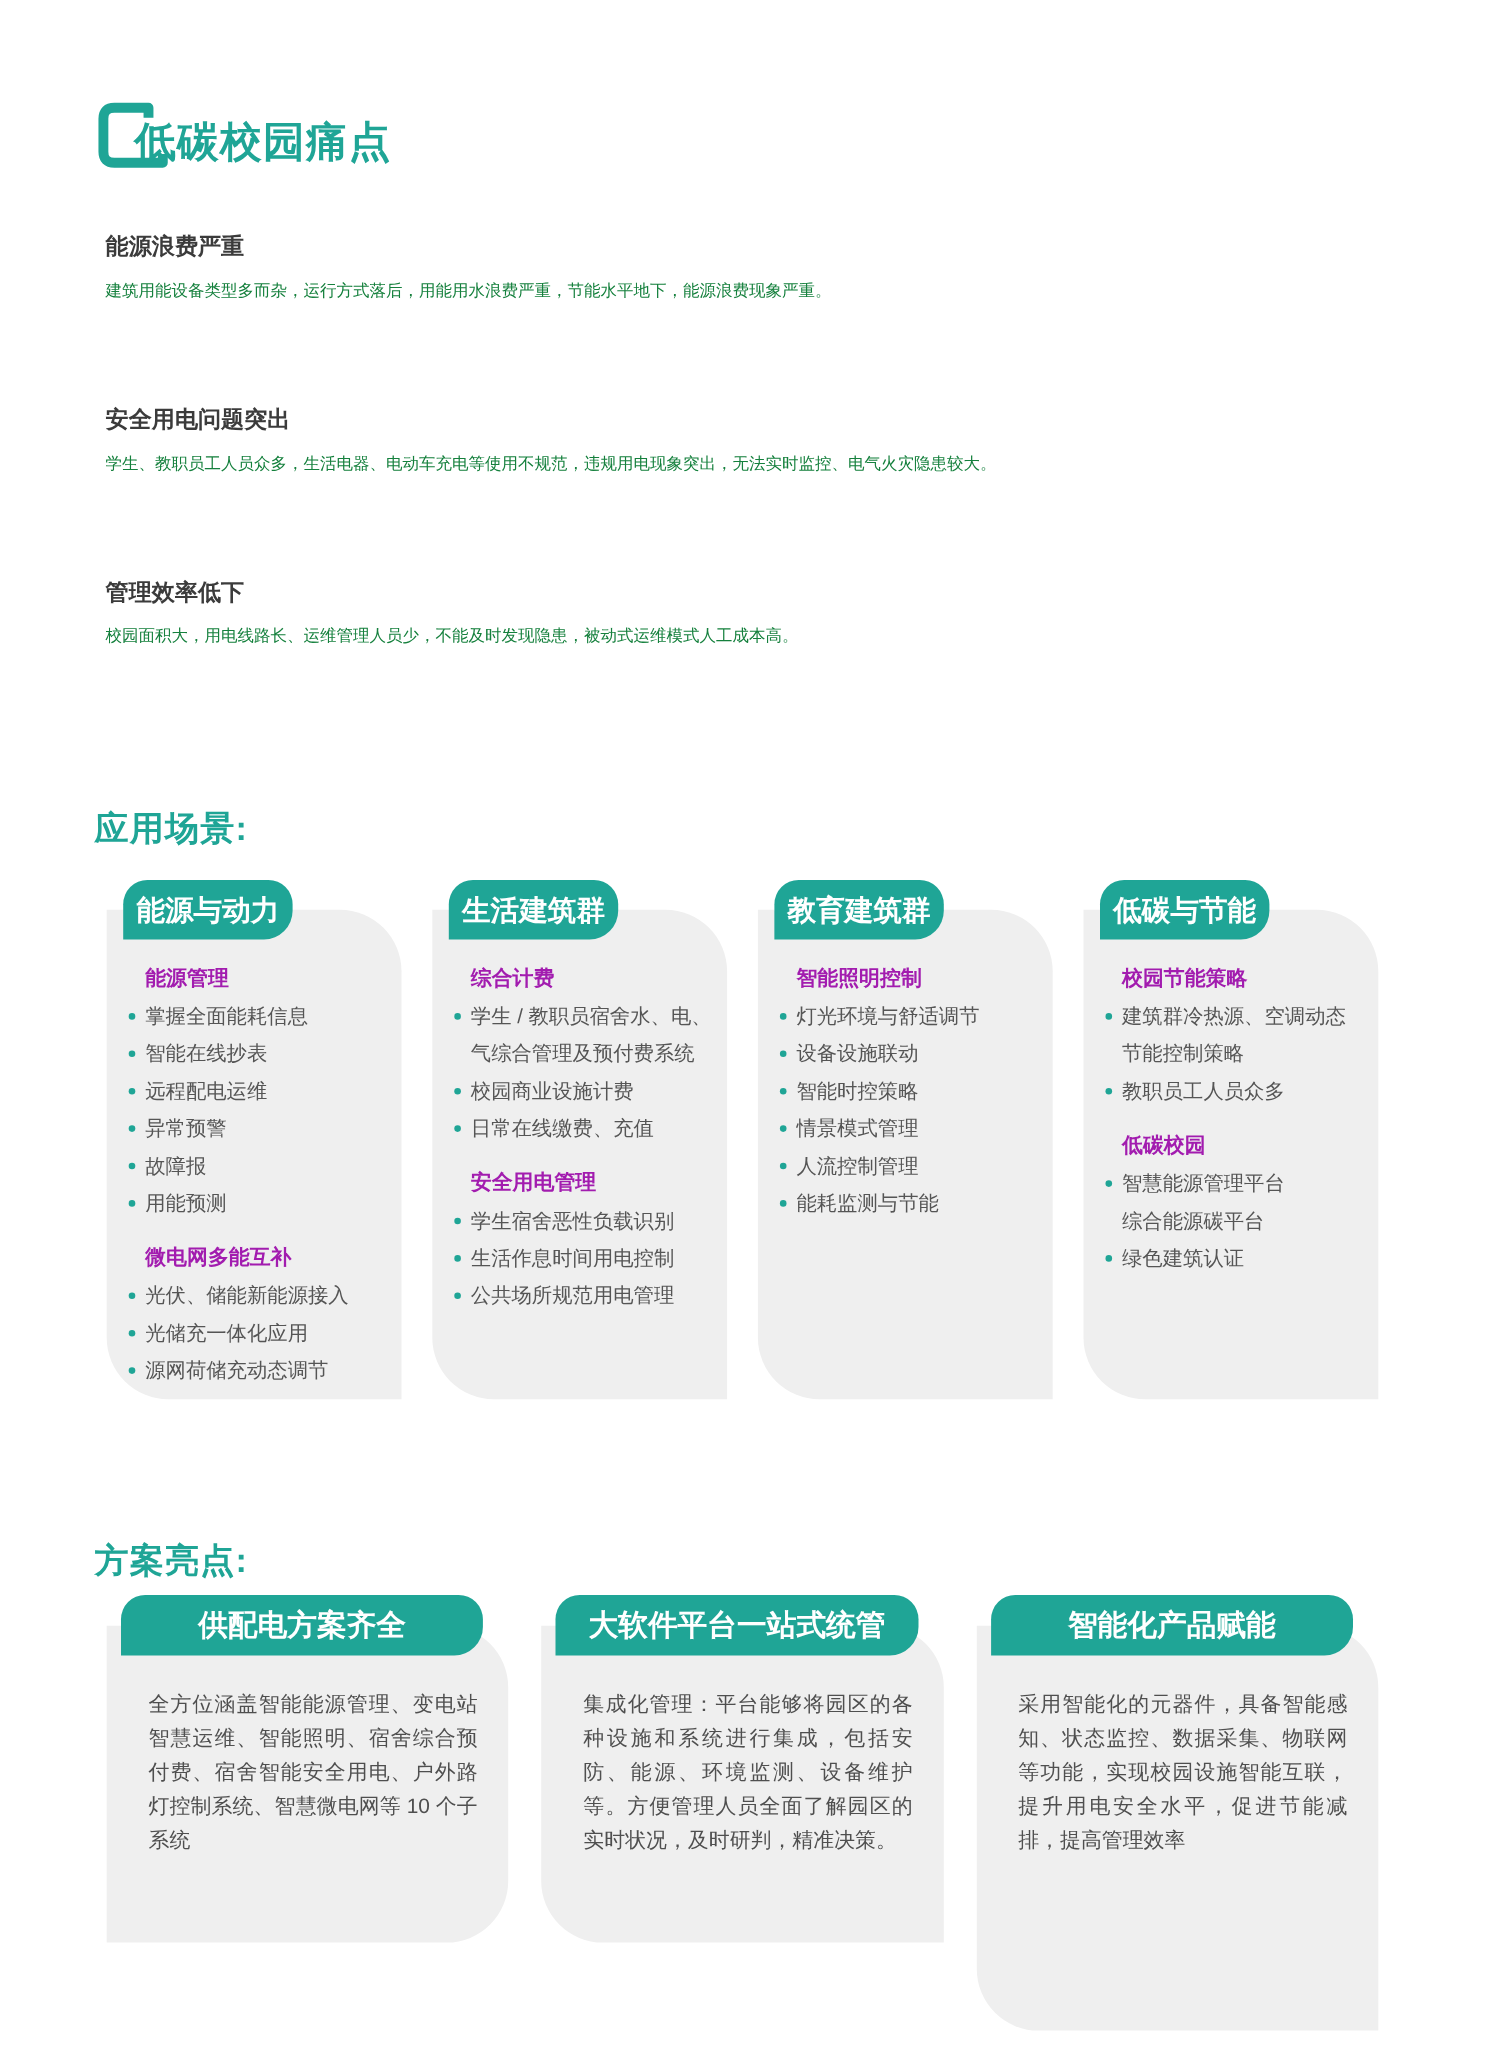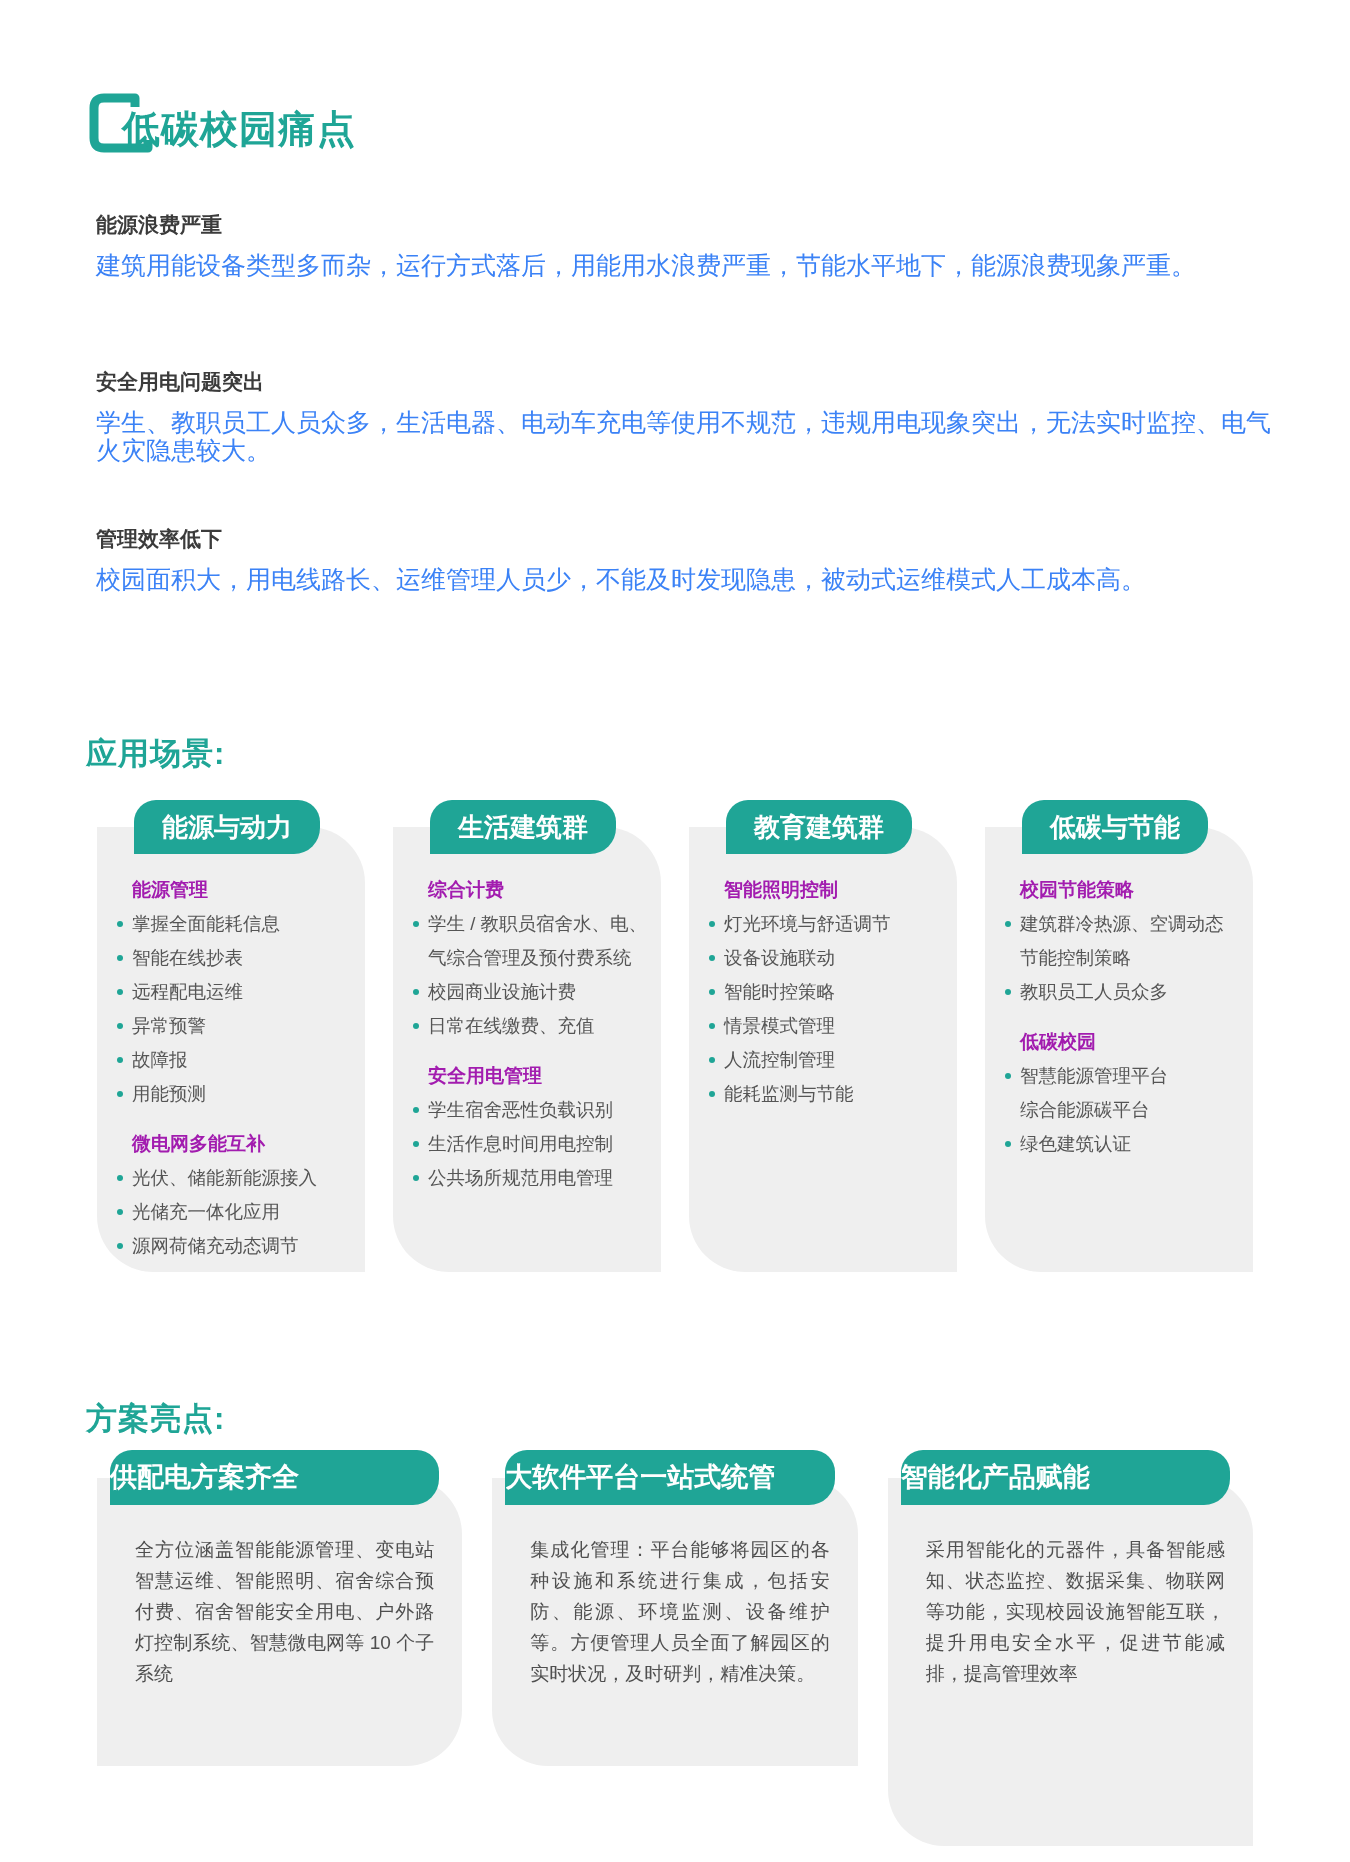--- a/index.html
+++ b/index.html
@@ -16,21 +16,21 @@
   .header{position:absolute;left:84px;top:86px;width:500px;height:80px;}
   .header svg{position:absolute;left:0;top:0;display:block;}
   .page-title{
     position:absolute;left:38px;top:18px;
     font-size:38px;font-weight:bold;color:#1fa596;
     white-space:nowrap;letter-spacing:1px;
   }
   
   .pain{position:absolute;left:96px;width:1190px;}
   .pain h3{margin:0;font-size:21px;line-height:26px;font-weight:bold;color:#3b3b3b;}
-  .pain p{margin:13px 0 0 0;font-size:25px;line-height:28px;color:#3b82f6;}
+  .pain p{margin:13px 0 0 0;font-size:15px;line-height:28px;color:#15803d;}
   .pain-1{top:212px;}
   .pain-2{top:369px;}
   .pain-3{top:526px;}
   
   .section-label{
     position:absolute;left:86px;
     font-size:31px;font-weight:bold;color:#1fa596;letter-spacing:1px;
   }
   .label-scenarios{top:733px;}
   .label-highlights{top:1398px;}
@@ -39,22 +39,22 @@
   .row-scenarios{top:800px;gap:28px;}
   .row-highlights{top:1450px;gap:30px;}
   .card{position:relative;flex:1;}
   .pill{
     position:absolute;top:0;z-index:2;
     background:#1fa596;color:#ffffff;font-weight:bold;
     height:54px;line-height:54px;white-space:nowrap;
     border-radius:22px 22px 26px 0;
     box-sizing:border-box;
   }
-  .pill-scenario{left:37px;padding:0 28px;font-size:26px;}
-  .pill-highlight{left:13px;right:23px;font-size:27px;height:55px;line-height:55px;}
+  .pill-scenario{left:15px;padding:0 12px;font-size:26px;}
+  .pill-highlight{left:13px;right:23px;text-align:center;font-size:27px;height:55px;line-height:55px;}
   .card-body{
     position:relative;margin-top:27px;background:#efefef;
     border-radius:0 56px 0 56px;box-sizing:border-box;
   }
   .scenario-body{height:445px;padding:46px 14px 0 35px;}
   .highlight-body{margin-top:28px;height:288px;padding:56px 28px 0 38px;}
   .highlight-tall{height:368px;}
   .highlight-first{border-radius:0 56px 56px 0;}
   .scenario-body h4{margin:0;font-size:19px;line-height:34px;font-weight:bold;color:#a21caf;}
   .scenario-body h4.later{margin-top:16px;}

